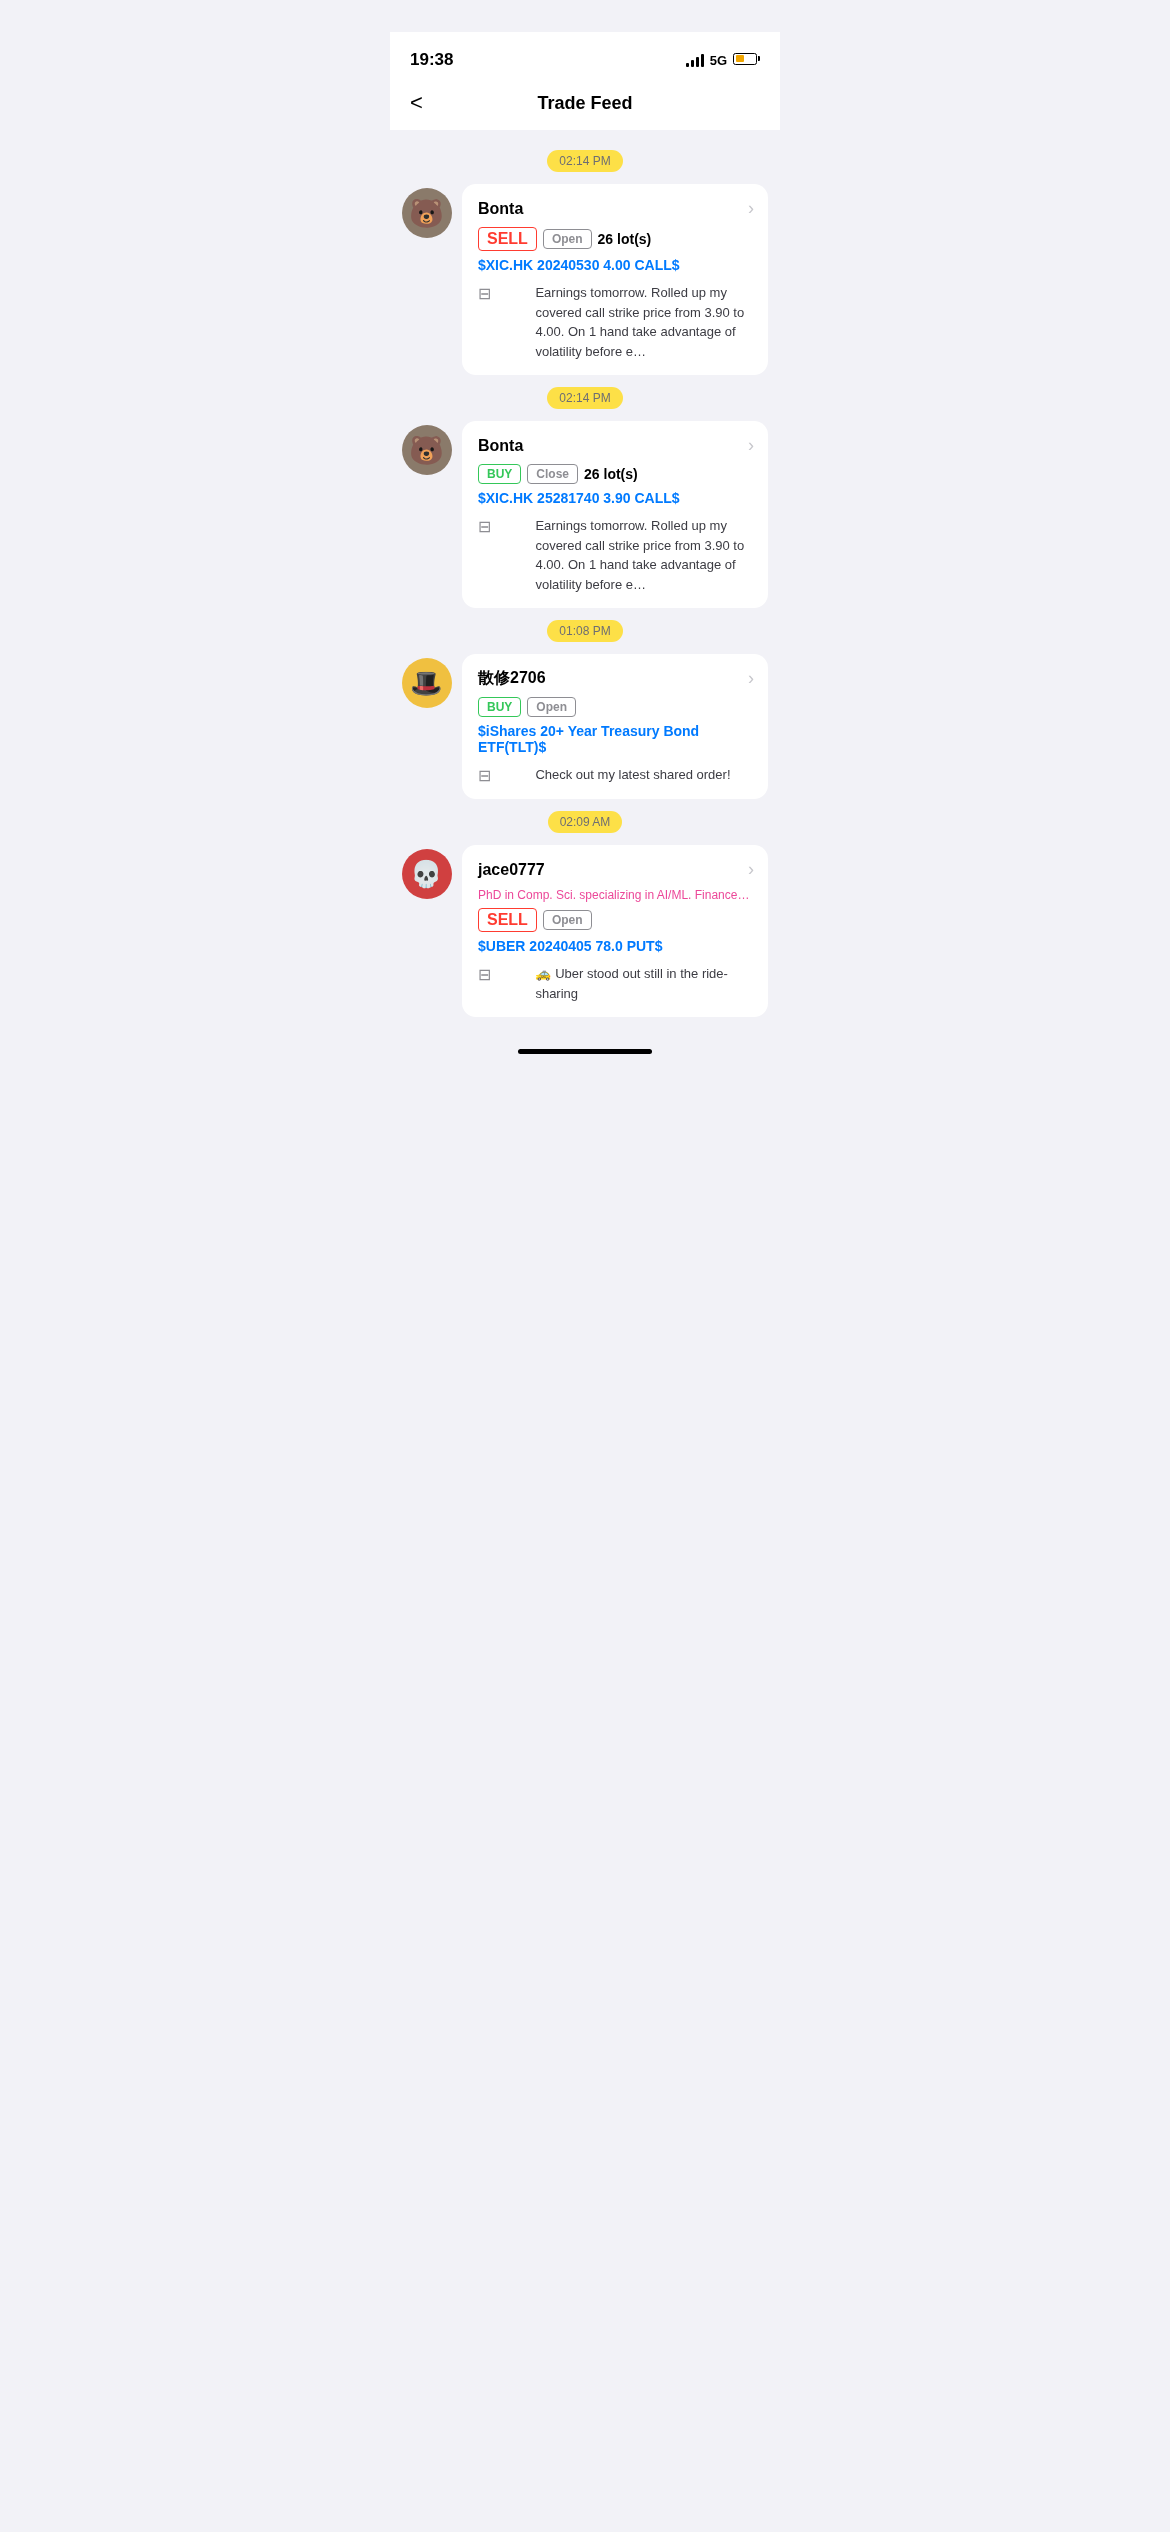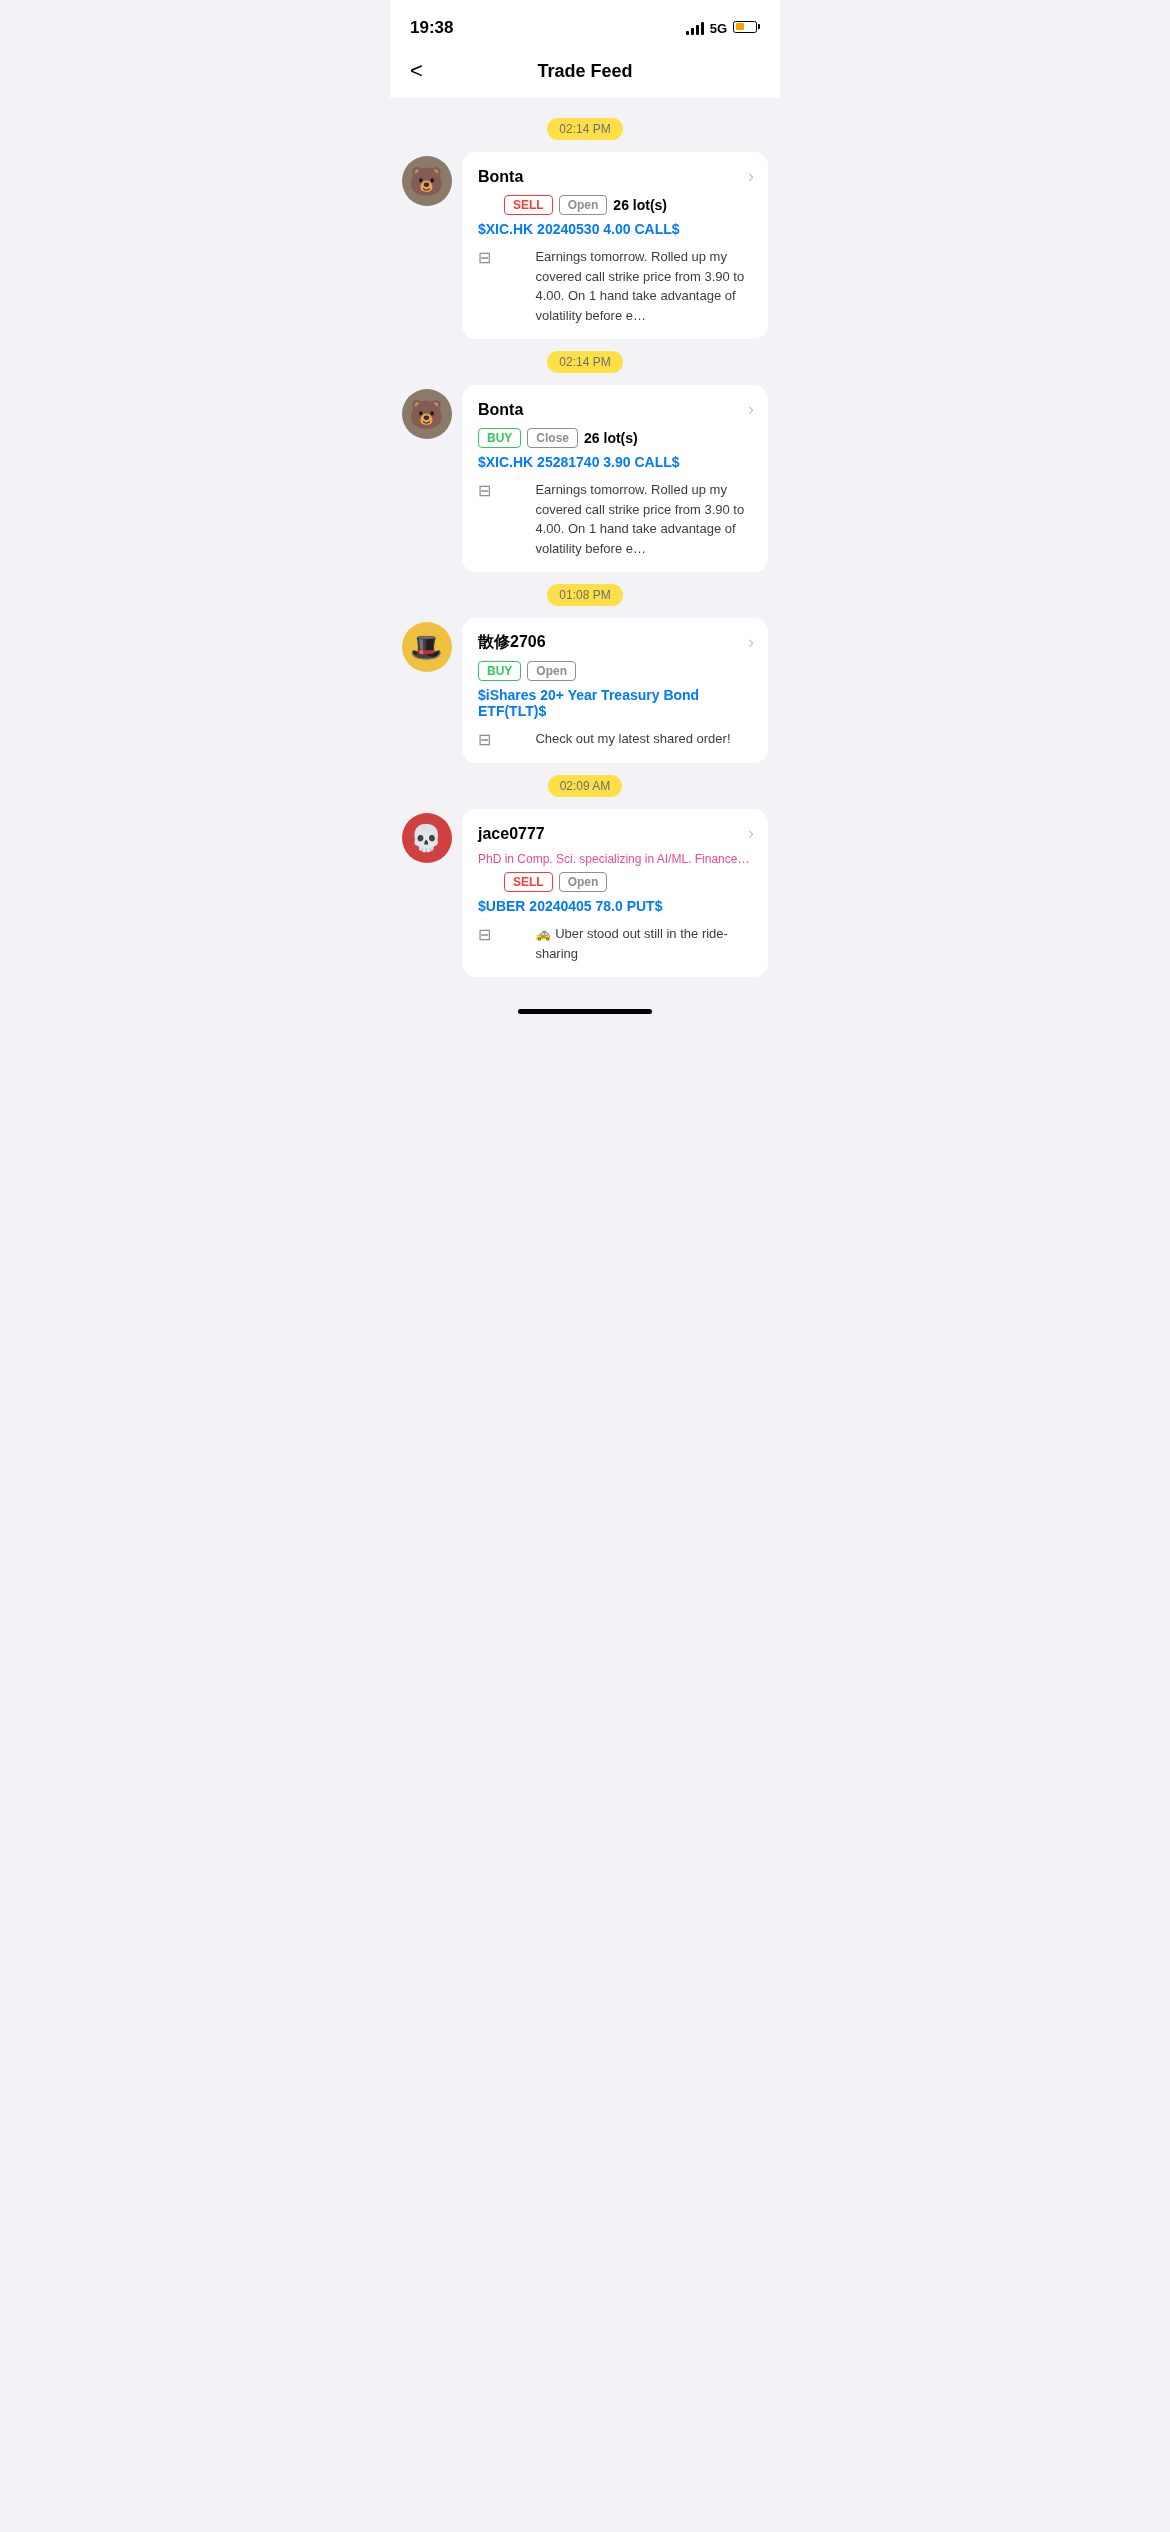--- a/index.html
+++ b/index.html
@@ -15,20 +15,21 @@
     }
 
     
     .status-bar {
       background: #fff;
       display: flex;
       justify-content: space-between;
       align-items: center;
       padding: 14px 20px 8px 20px;
       height: 50px;
+      margin-top: 32px;
     }
     .status-time {
       font-size: 17px;
       font-weight: 700;
       color: #000;
     }
     .status-icons {
       display: flex;
       align-items: flex-start;
       gap: 6px;
@@ -176,25 +177,24 @@
       display: flex;
       align-items: center;
       flex-wrap: wrap;
       gap: 6px;
       margin-bottom: 10px;
     }
     .badge-sell {
       background: #fff;
       border: 1.5px solid #ff3b30;
       color: #ff3b30;
-      font-size: 12px;
+      font-size: 16px;
       font-weight: 700;
       padding: 2px 8px;
       border-radius: 4px;
-      margin-left: 26px;
     }
     .badge-buy {
       background: #fff;
       border: 1.5px solid #34c759;
       color: #34c759;
       font-size: 12px;
       font-weight: 700;
       padding: 2px 8px;
       border-radius: 4px;
     }

